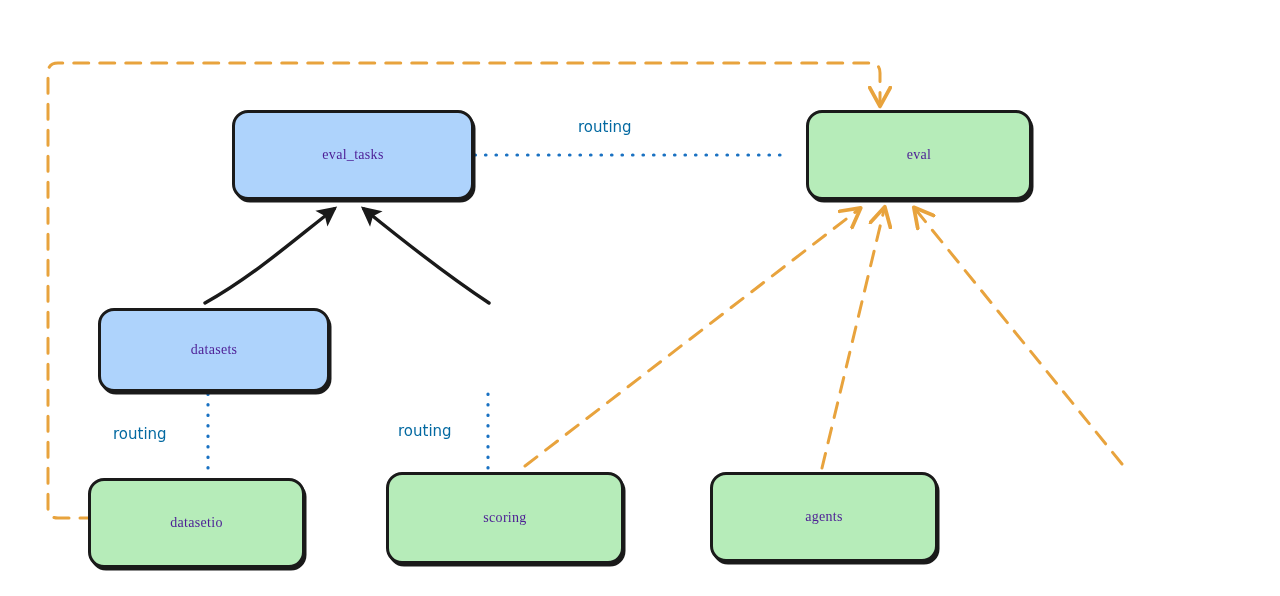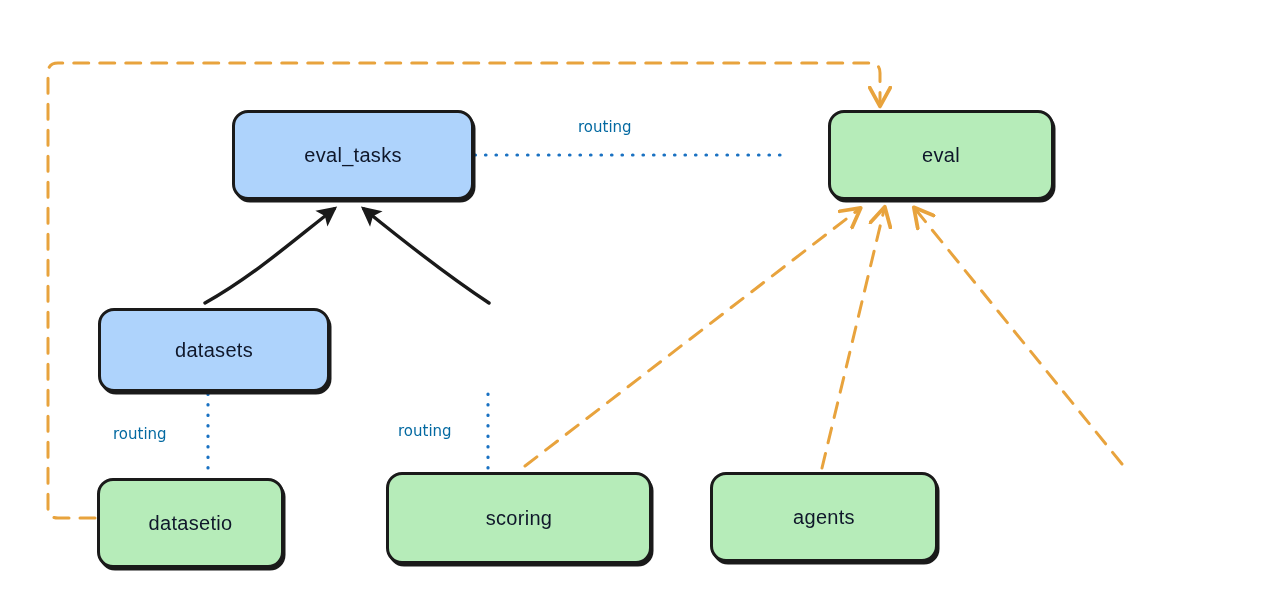--- a/index.html
+++ b/index.html
@@ -29,23 +29,23 @@
     position: absolute;
     box-sizing: border-box;
     border: 3px solid #1a1a1a;
     border-radius: 16px;
     display: flex;
     align-items: center;
     justify-content: center;
     box-shadow: 2px 3px 0 -0.5px #1a1a1a;
   }
   .node .label {
-    font-family: Liberation Sans, sans-serif;
-    font-size: 20px;
-    color: #0f172a;
+    font-family: Liberation Serif, serif;
+    font-size: 14px;
+    color: #4c1d95;
     letter-spacing: 0.3px;
     white-space: nowrap;
   }
   .node.blue { background: #aed3fc; }
   .node.green { background: #b6ecb9; }
 
   .edge-label {
     position: absolute;
     font-family: "DejaVu Sans", sans-serif;
     font-size: 15px;
@@ -103,34 +103,34 @@
 
     <g>
       <path d="M1122 464 L 916 210" fill="none" stroke="#e8a33d" stroke-width="3" stroke-linecap="round" stroke-dasharray="15 11" marker-end="url(#arrow-orange)"></path>
     </g>
   </svg>
 
   <div class="node blue" style="left:232px; top:110px; width:242px; height:90px;">
     <span class="label">eval_tasks</span>
   </div>
 
-  <div class="node green" style="left:828px; top:110px; width:226px; height:90px;">
+  <div class="node green" style="left:806px; top:110px; width:226px; height:90px;">
     <span class="label">eval</span>
   </div>
 
   <div class="node blue" style="left:98px; top:308px; width:232px; height:84px;">
     <span class="label">datasets</span>
   </div>
 
 
-  <div class="node green" style="left:97px; top:478px; width:187px; height:90px;">
+  <div class="node green" style="left:88px; top:478px; width:217px; height:90px;">
     <span class="label">datasetio</span>
   </div>
 
-  <div class="node green" style="left:386px; top:472px; width:266px; height:92px;">
+  <div class="node green" style="left:386px; top:472px; width:238px; height:92px;">
     <span class="label">scoring</span>
   </div>
 
   <div class="node green" style="left:710px; top:472px; width:228px; height:90px;justify-content:center;">
     <span class="label">agents</span>
   </div>
 
 
   <div class="edge-label" style="left:578px; top:118px;">routing</div>
 

